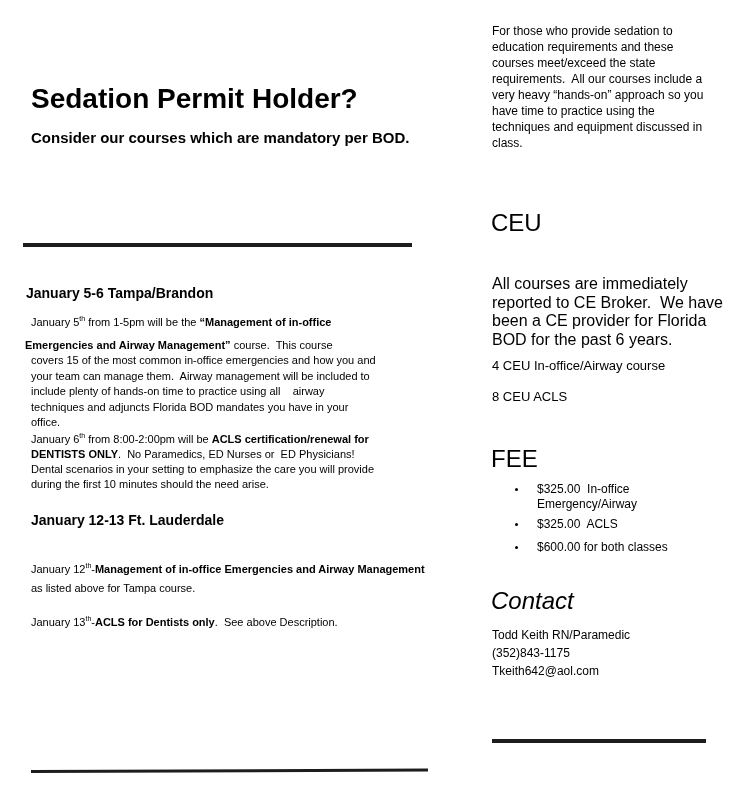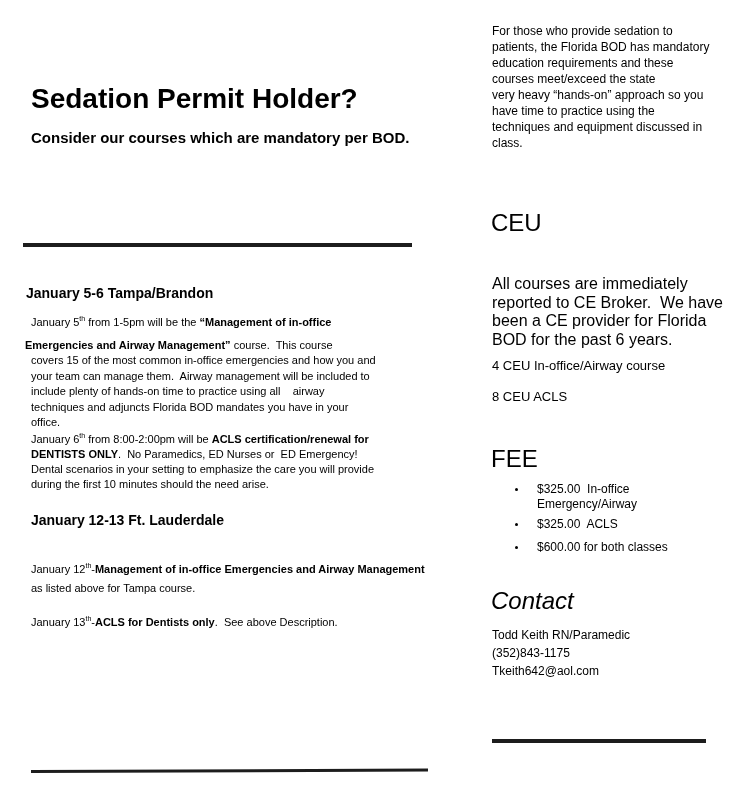--- a/index.html
+++ b/index.html
@@ -50,36 +50,36 @@
   <div class="lhead" style="left:26px; top:284px;">January 5-6 Tampa/Brandon</div>
   <div>
       <div class="absline" style="top: 315px; left: 31px;"><span>January 5</span><sup>th</sup><span> from 1-5pm will be the </span><span class="b">“Management of in-office</span></div>
       <div class="absline" style="top: 338px; left: 25px;"><span class="b">Emergencies and Airway Management”</span><span> course.  This course</span></div>
       <div class="absline" style="top: 353px; left: 31px;"><span>covers 15 of the most common in-office emergencies and how you and</span></div>
       <div class="absline" style="top: 369px; left: 31px;"><span>your team can manage them.  Airway management will be included to</span></div>
       <div class="absline" style="top: 384px; left: 31px;"><span>include plenty of hands-on time to practice using all    airway</span></div>
       <div class="absline" style="top: 400px; left: 31px;"><span>techniques and adjuncts Florida BOD mandates you have in your</span></div>
       <div class="absline" style="top: 415px; left: 31px;"><span>office.</span></div>
       <div class="absline" style="top: 432px; left: 31px;"><span>January 6</span><sup>th</sup><span> from 8:00-2:00pm will be </span><span class="b">ACLS certification/renewal for</span></div>
-      <div class="absline" style="top: 447px; left: 31px;"><span class="b">DENTISTS ONLY</span><span>.  No Paramedics, ED Nurses or  ED Emergency!</span></div>
+      <div class="absline" style="top: 447px; left: 31px;"><span class="b">DENTISTS ONLY</span><span>.  No Paramedics, ED Nurses or  ED Physicians!</span></div>
       <div class="absline" style="top: 462px; left: 31px;"><span>Dental scenarios in your setting to emphasize the care you will provide</span></div>
       <div class="absline" style="top: 477px; left: 31px;"><span>during the first 10 minutes should the need arise.</span></div>
       <div class="absline" style="top: 562px; left: 31px;"><span>January 12</span><sup>th</sup><span>-</span><span class="b">Management of in-office Emergencies and Airway Management</span></div>
       <div class="absline" style="top: 581px; left: 31px;"><span>as listed above for Tampa course.</span></div>
       <div class="absline" style="top: 615px; left: 31px;"><span>January 13</span><sup>th</sup><span>-</span><span class="b">ACLS for Dentists only</span><span>.  See above Description.</span></div>
     </div>
   <div class="lhead" style="left:31px; top:511px;">January 12-13 Ft. Lauderdale</div>
 
   <div class="rule" id="rule-left-bottom"></div>
 
   <div class="rblock rline" id="intro">
       <div>For those who provide sedation to</div>
-      <div>patients, the Florida BOD has mandatory</div>
       <div>education requirements and these</div>
       <div>courses meet/exceed the state</div>
+      <div>requirements.  All our courses include a</div>
       <div>very heavy “hands-on” approach so you</div>
       <div>have time to practice using the</div>
       <div>techniques and equipment discussed in</div>
       <div>class.</div>
     </div>
 
   <div class="rhead" id="ceu-head">CEU</div>
   <div class="rblock" id="ceu-body">
       <div>All courses are immediately</div>
       <div>reported to CE Broker.  We have</div>

